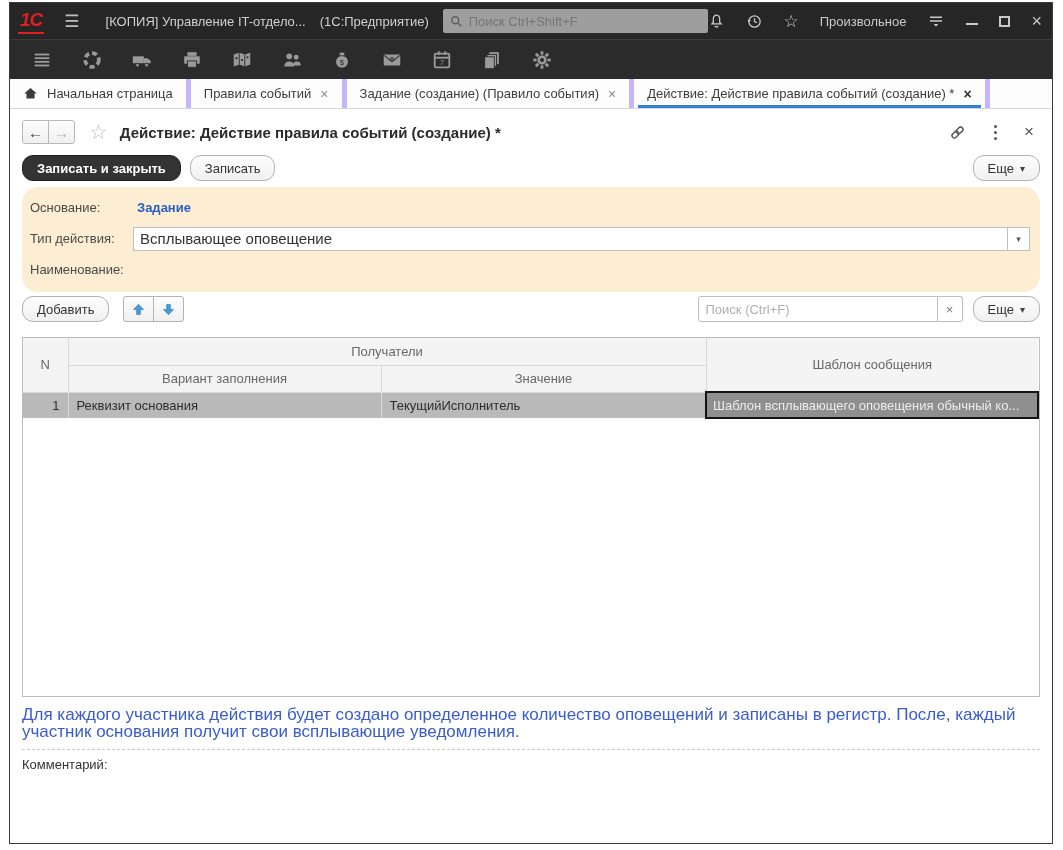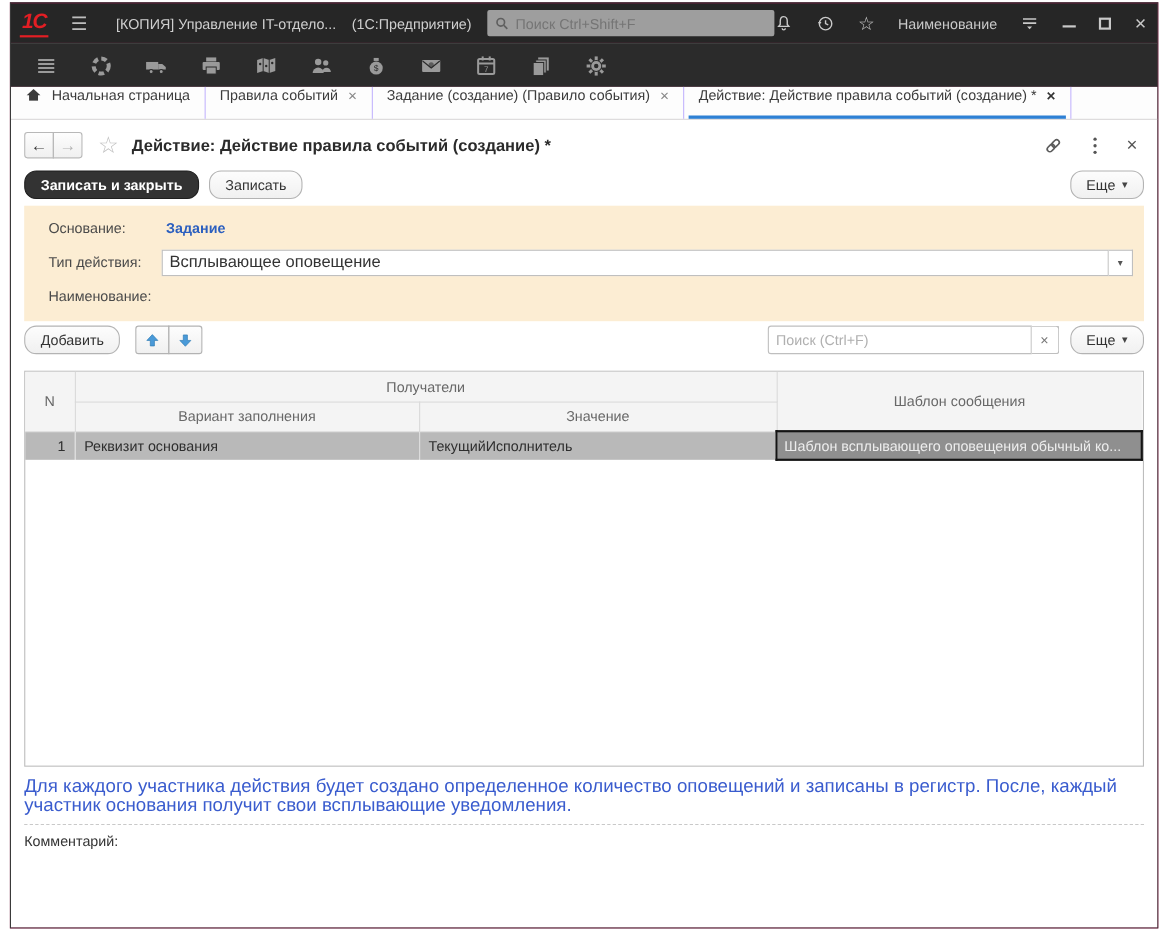--- a/index.html
+++ b/index.html
@@ -29,22 +29,22 @@
   .win-max { width:11px; height:11px; border:2px solid #c9c9c9; }
   .win-close { color:#c9c9c9; font-size:18px; line-height:1; }
 
   
   .funcpanel { height:40px; background:#2b2b2b; border-top:1px solid #3d3d3d;
                display:flex; align-items:center; padding-left:20px; gap:26px; flex:0 0 auto; }
   .fp-icon { width:24px; height:24px; display:flex; align-items:center; justify-content:center; }
 
   
   .tabbar { height:30px; background:#fdfdfd; border-bottom:1px solid #d7d7d7; display:flex; align-items:stretch; flex:0 0 auto; }
-  .tab { display:flex; padding:0 13px; font-size:13px; color:#3c3c3c;
-         border-right:1px solid #c4b5fd; position:relative; white-space:nowrap; cursor:default; }
+  .tab { display:flex; align-items:center; padding:0 13px; font-size:13px; color:#3c3c3c;
+         border-right:5px solid #c4b5fd; position:relative; white-space:nowrap; cursor:default; }
   .tab:first-child { border-left:none; }
   .tab .home-ic { margin-right:9px; display:flex; }
   .tab .tab-close { color:#8a8a8a; margin-left:9px; font-size:14px; }
   .tab.active { font-weight:normal; }
   .tab.active::after { content:""; position:absolute; left:4px; right:4px; bottom:0; height:3px; background:#2e80d4; }
   .tab.active .tab-close { color:#333; font-weight:bold; }
 
   
   .content { flex:1 1 auto; background:#fff; padding:4px 12px 0 12px; display:flex; flex-direction:column; overflow:hidden; }
 
@@ -64,21 +64,21 @@
   
   .cmdbar { height:34px; display:flex; align-items:center; gap:9px; flex:0 0 auto; }
   .btn { height:26px; border:1px solid #b3b3b3; border-radius:11px; background:linear-gradient(#fdfdfd,#f0f0f0);
          font-size:13px; color:#333; padding:0 14px; display:flex; align-items:center; gap:6px;
          font-family:Liberation Sans, sans-serif; cursor:default; }
   .btn.primary { background:#333; border-color:#1f1f1f; color:#fff; font-weight:bold; }
   .caret { font-size:10px; color:#444; }
   .spacer { flex:1 1 auto; }
 
   
-  .beige { background:#fcedd3; padding:7px 10px 9px 22px; flex:0 0 auto; margin-top:2px; }
+  .beige { background:#fcedd3; padding:7px 10px 9px 8px; flex:0 0 auto; margin-top:2px;border-radius:16px; }
   .frow { display:flex; align-items:center; height:27px; margin-bottom:4px; }
   .frow:last-child { margin-bottom:0; }
   .flabel { width:103px; flex:0 0 auto; font-size:13px; color:#4a4a4a; }
   .flink { font-size:13px; font-weight:bold; color:#2b5fbf; margin-left:4px; }
   .combo { display:flex; flex:1 1 auto; height:24px; }
   .tinput { flex:1 1 auto; height:24px; border:1px solid #bfbfbf; background:#fff; font-size:15px;
             color:#333; padding:0 6px; outline:none; font-family:"Liberation Sans", sans-serif; }
   .combo-btn { width:22px; height:24px; border:1px solid #bfbfbf; border-left:none; background:#fff;
                display:flex; align-items:center; justify-content:center; font-size:9px; color:#555; }
 
@@ -146,21 +146,21 @@
           </svg>
       </span>
       <span style="display:flex">
         <svg width="17" height="17" viewBox="0 0 24 24">
             <circle cx="12" cy="12" r="8" fill="none" stroke="#c9c9c9" stroke-width="1.8"></circle>
             <polyline points="12,7.5 12,12 15.5,13.5" fill="none" stroke="#c9c9c9" stroke-width="1.8"></polyline>
             <polygon points="2.2,10 6.8,10 4.5,13.5" fill="#c9c9c9"></polygon>
           </svg>
       </span>
       <span class="glyph">☆</span>
-      <span class="tb-user">Наименование</span>
+      <span class="tb-user">Произвольное</span>
       <span style="display:flex">
         <svg width="18" height="18" viewBox="0 0 24 24">
             <line x1="4" y1="7" x2="20" y2="7" stroke="#c9c9c9" stroke-width="2"></line>
             <line x1="4" y1="12" x2="20" y2="12" stroke="#c9c9c9" stroke-width="2"></line>
             <polygon points="9,16 15,16 12,19.5" fill="#c9c9c9"></polygon>
           </svg>
       </span>
       <span class="win-min"></span>
       <span class="win-max"></span>
       <span class="win-close">×</span>

